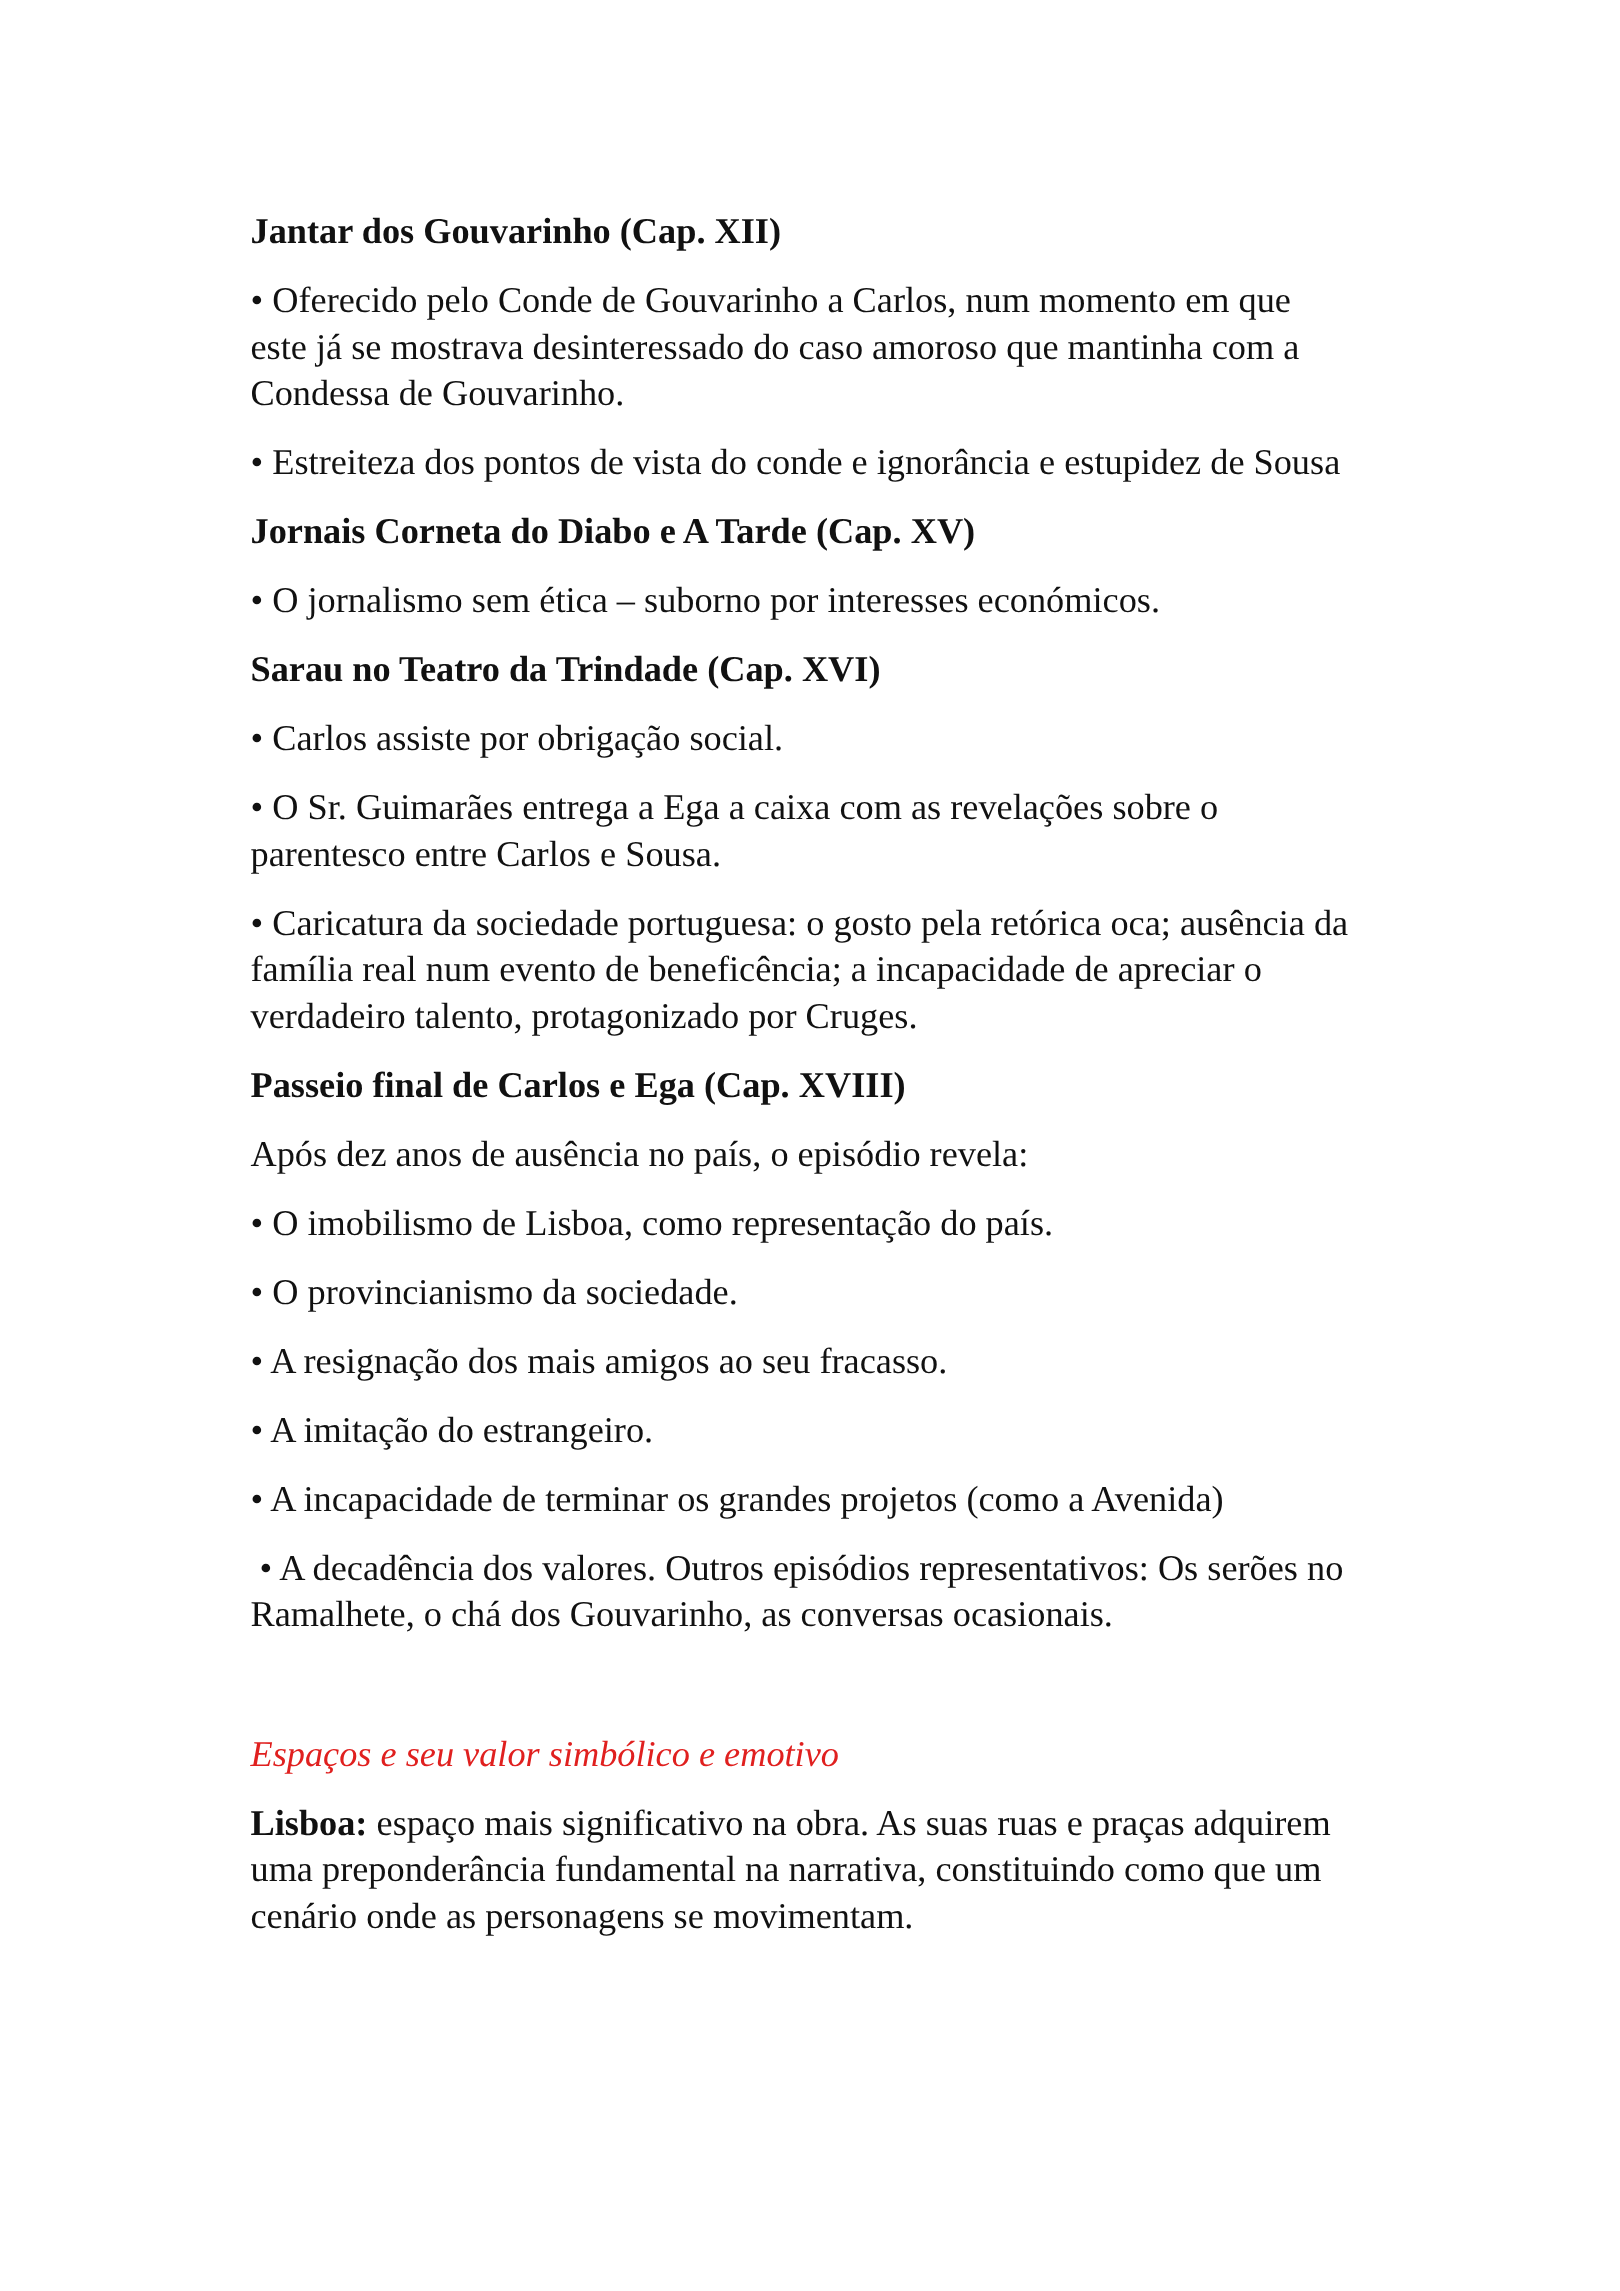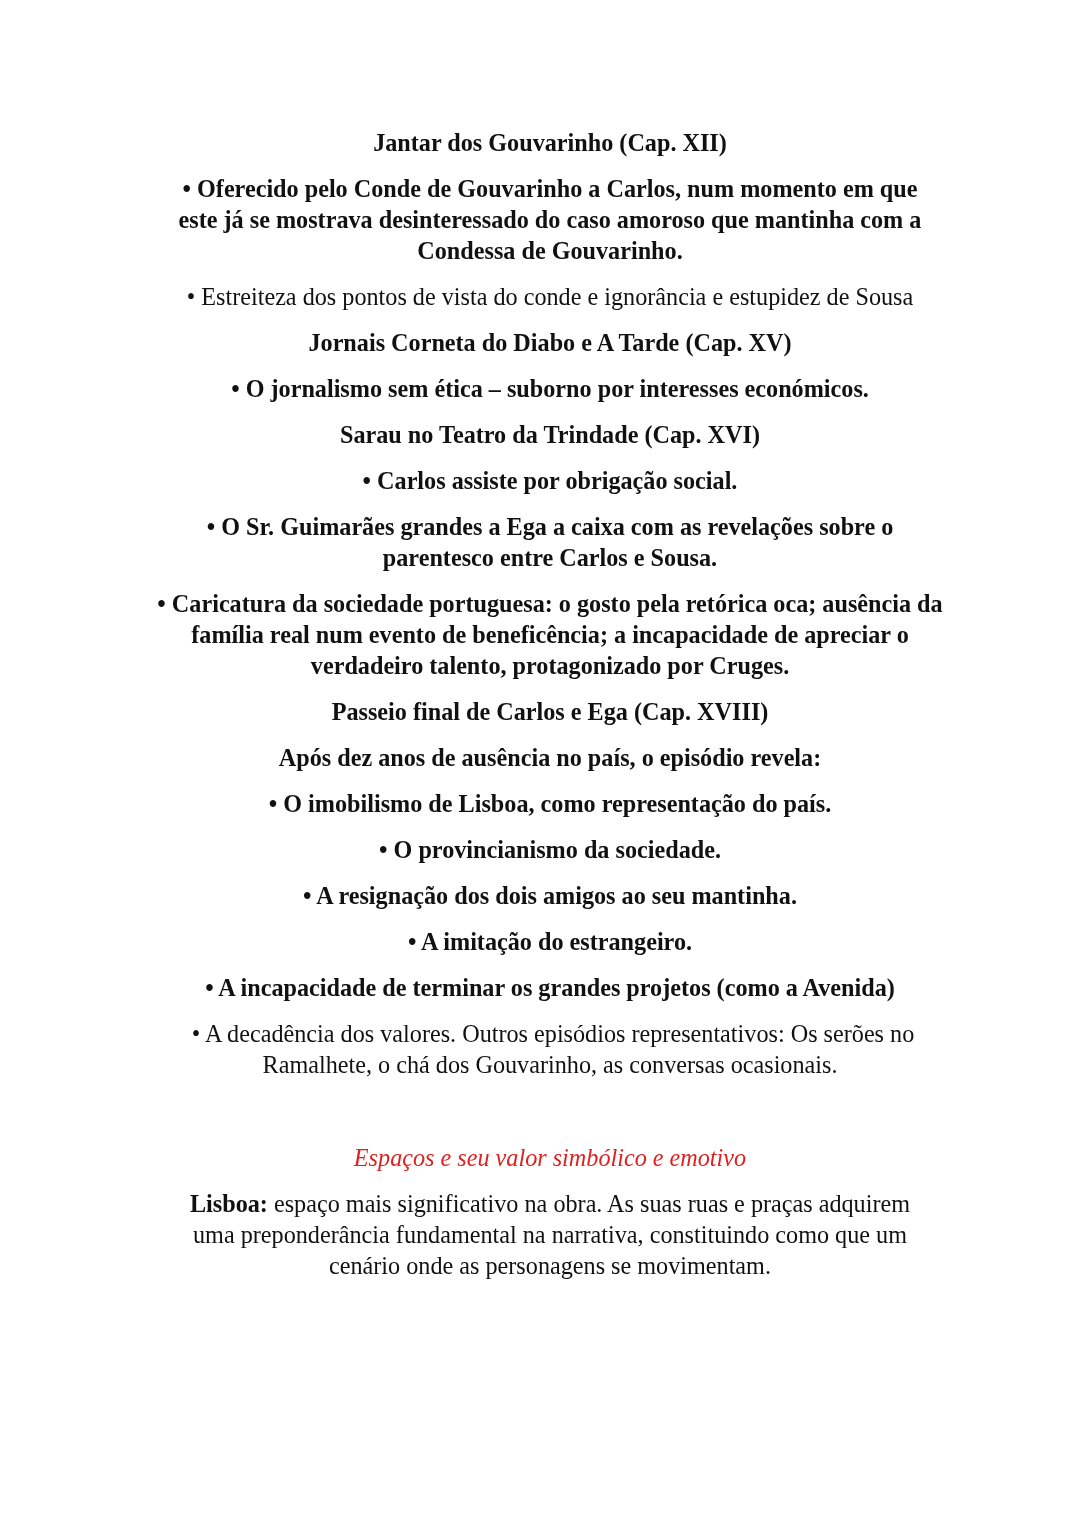--- a/index.html
+++ b/index.html
@@ -17,31 +17,29 @@
     }
     .page {
       position: absolute;
       left: 155px;
       top: 127px;
       width: 790px;
     }
     .line-block {
       font-size: 24.2px;
       line-height: 31px;
-      margin: 0;
+      margin: 12px;
       white-space: normal;
-      text-align: center;
     }
     .heading {
       font-weight: bold;
       margin-bottom: 15px;
     }
     .para {
       margin-bottom: 15px;
-      font-weight: bold;
     }
     .red-heading {
       color: #e0201f;
       font-weight: normal;
       margin-top: 62px;
       margin-bottom: 15px;
       font-style: italic;
     }
     .bold-lead {
       font-weight: bold;
@@ -66,41 +64,41 @@
   <p class="line-block heading">Jornais Corneta do Diabo e A Tarde (Cap. XV)</p>
   <p class="line-block para">
     <span class="nowrap-line">• O jornalismo sem ética – suborno por interesses económicos.</span>
   </p>
 
   <p class="line-block heading">Sarau no Teatro da Trindade (Cap. XVI)</p>
   <p class="line-block para">
     <span class="nowrap-line">• Carlos assiste por obrigação social.</span>
   </p>
   <p class="line-block para">
-    <span class="nowrap-line">• O Sr. Guimarães grandes a Ega a caixa com as revelações sobre o</span>
+    <span class="nowrap-line">• O Sr. Guimarães entrega a Ega a caixa com as revelações sobre o</span>
     <span class="nowrap-line">parentesco entre Carlos e Sousa.</span>
   </p>
   <p class="line-block para">
     <span class="nowrap-line">• Caricatura da sociedade portuguesa: o gosto pela retórica oca; ausência da</span>
     <span class="nowrap-line">família real num evento de beneficência; a incapacidade de apreciar o</span>
     <span class="nowrap-line">verdadeiro talento, protagonizado por Cruges.</span>
   </p>
 
   <p class="line-block heading">Passeio final de Carlos e Ega (Cap. XVIII)</p>
   <p class="line-block para">
     <span class="nowrap-line">Após dez anos de ausência no país, o episódio revela:</span>
   </p>
   <p class="line-block para">
     <span class="nowrap-line">• O imobilismo de Lisboa, como representação do país.</span>
   </p>
   <p class="line-block para">
     <span class="nowrap-line">• O provincianismo da sociedade.</span>
   </p>
   <p class="line-block para">
-    <span class="nowrap-line">• A resignação dos dois amigos ao seu mantinha.</span>
+    <span class="nowrap-line">• A resignação dos mais amigos ao seu fracasso.</span>
   </p>
   <p class="line-block para">
     <span class="nowrap-line">• A imitação do estrangeiro.</span>
   </p>
   <p class="line-block para">
     <span class="nowrap-line">• A incapacidade de terminar os grandes projetos (como a Avenida)</span>
   </p>
   <p class="line-block" style="margin-bottom:0">
     <span class="nowrap-line">&nbsp;• A decadência dos valores. Outros episódios representativos: Os serões no</span>
     <span class="nowrap-line">Ramalhete, o chá dos Gouvarinho, as conversas ocasionais.</span>

